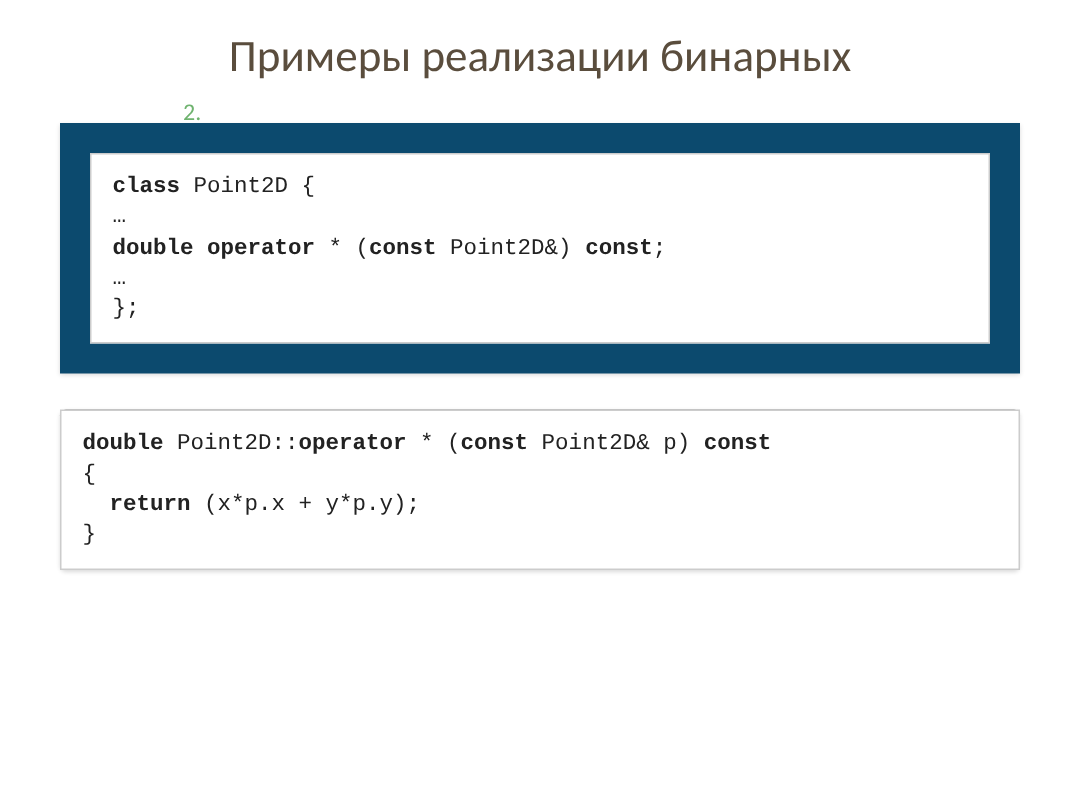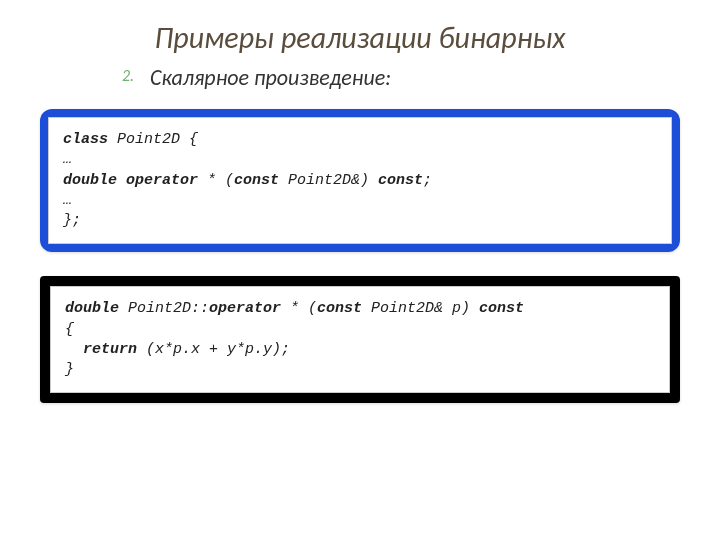--- a/index.html
+++ b/index.html
@@ -9,21 +9,20 @@
     height: 540px;
     background: #fff;
     font-family: Georgia, 'Times New Roman', serif;
     color: #2b2b2b;
   }
   .slide {
     width: 720px;
     height: 540px;
     box-sizing: border-box;
     position: relative;
-    font-style: italic;
   }
   .title {
     text-align: center;
     font-family: "Calibri", "Trebuchet MS", sans-serif;
     font-size: 30px;
     line-height: 1.2;
     color: #5a4d3d;
     padding: 20px 40px 8px 40px;
   }
   .sub {
@@ -36,30 +35,29 @@
   }
   .sub .num {
     position: absolute;
     left: -28px;
     top: 2px;
     font-size: 16px;
     color: #6fb36f;
   }
   .box-outer-yellow {
     margin: 6px 40px 18px 40px;
-    background: #1d4ed8;
-    border-radius: 12px;
-    padding: 8px;
+    background: #0c4a6e;
+    border-radius: 0;
+    padding: 20px;
     box-shadow: 0 1px 3px rgba(0,0,0,0.15);
   }
   .box-outer-green {
     margin: 24px 40px 0 40px;
     background: #000000;
     border-radius: 4px;
-    padding: 10px;
     box-shadow: 0 1px 3px rgba(0,0,0,0.15);
   }
   .box-inner {
     background: #fff;
     border: 1px solid #ccc;
     padding: 12px 14px;
     font-family: "Courier New", monospace;
     font-size: 15px;
     line-height: 1.35;
     white-space: pre;
@@ -71,21 +69,20 @@
 <body>
 
 <div class="slide">
 
   <div class="title">
     <span>Примеры реализации бинарных</span><br>
   </div>
 
   <div class="sub">
     <span class="num">2.</span>
-    <span>Скалярное произведение:</span>
   </div>
 
   <div class="box-outer-yellow">
     <div class="box-inner"><span class="kw">class</span><span> Point2D {</span>
 <span>…</span>
 <span class="kw">double operator</span><span> * (</span><span class="kw">const</span><span> Point2D&amp;) </span><span class="kw">const</span><span>;</span>
 <span>…</span>
 <span>};</span></div>
   </div>
 

